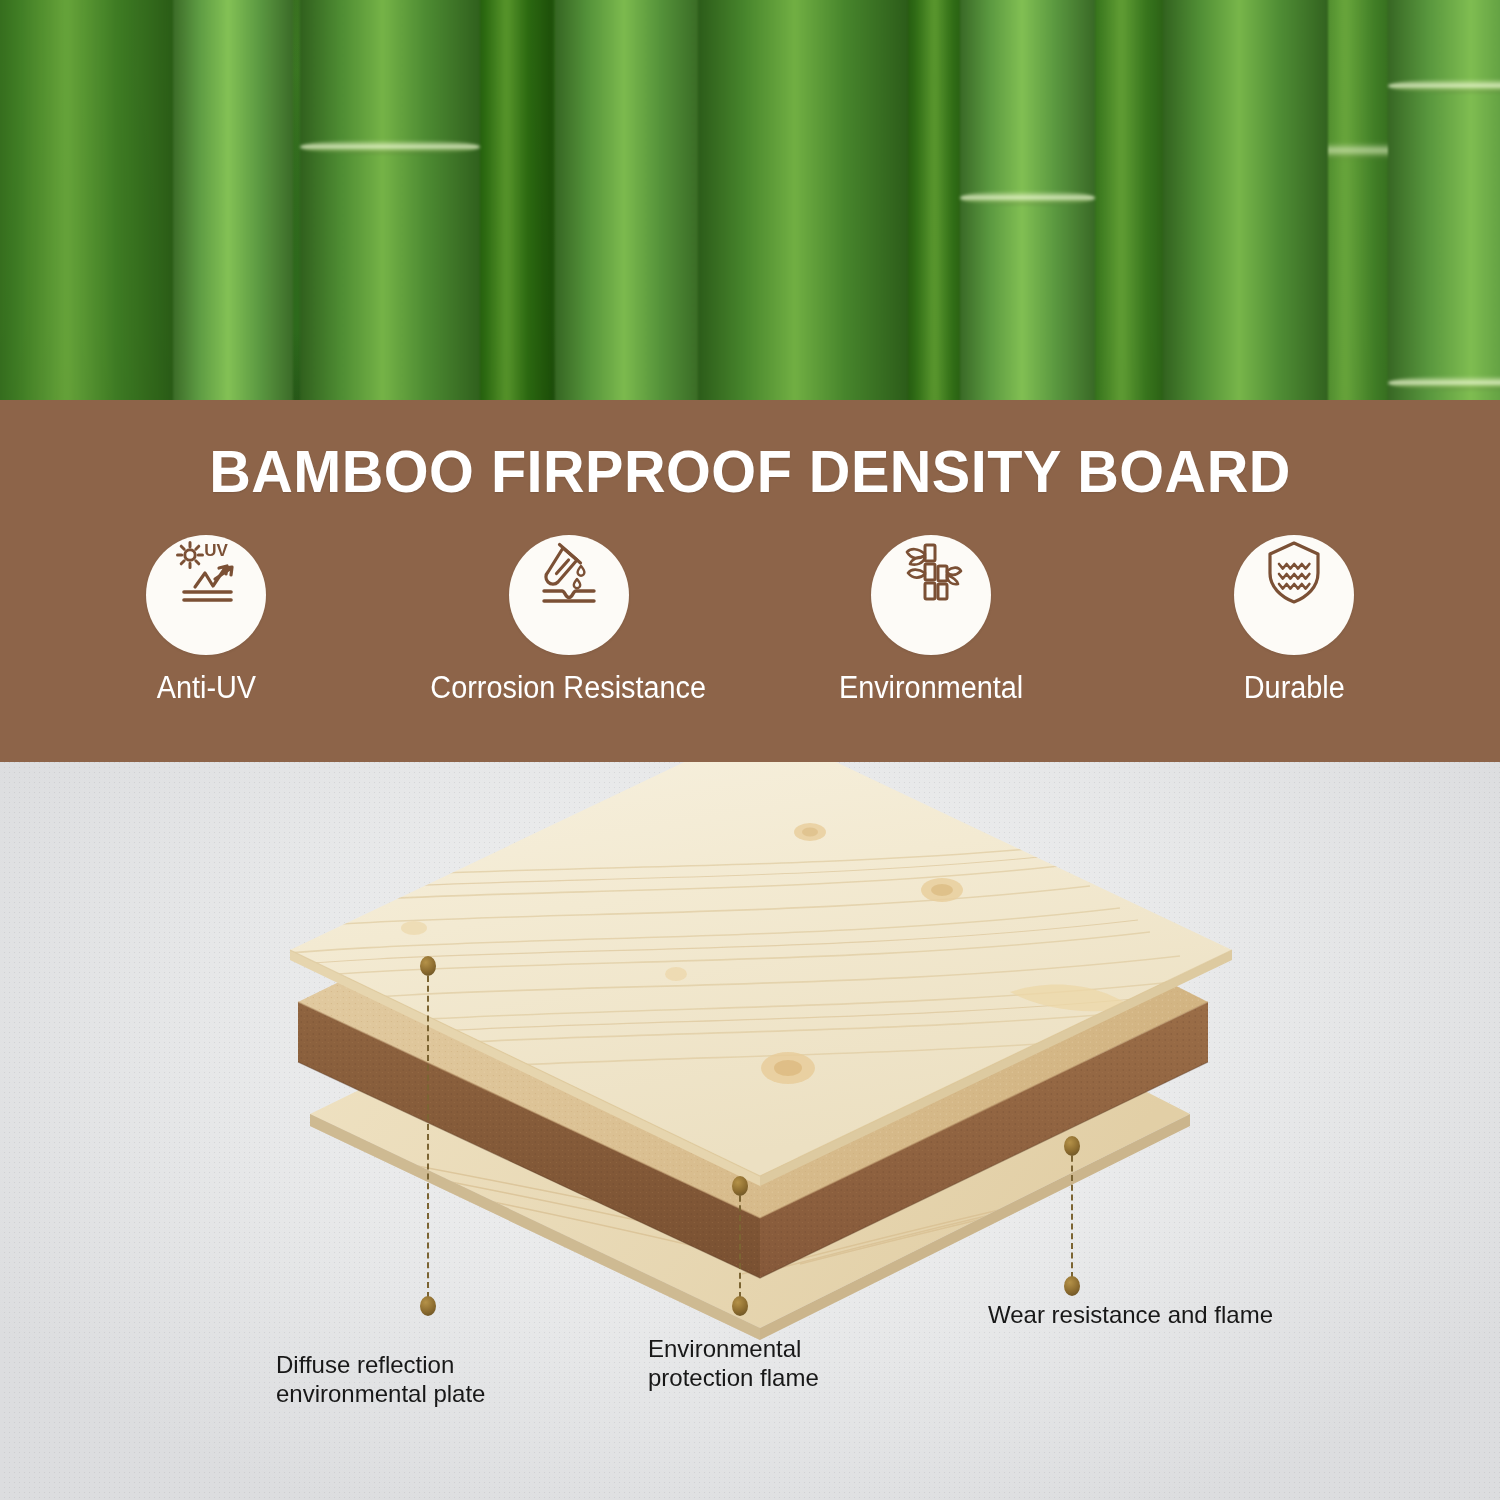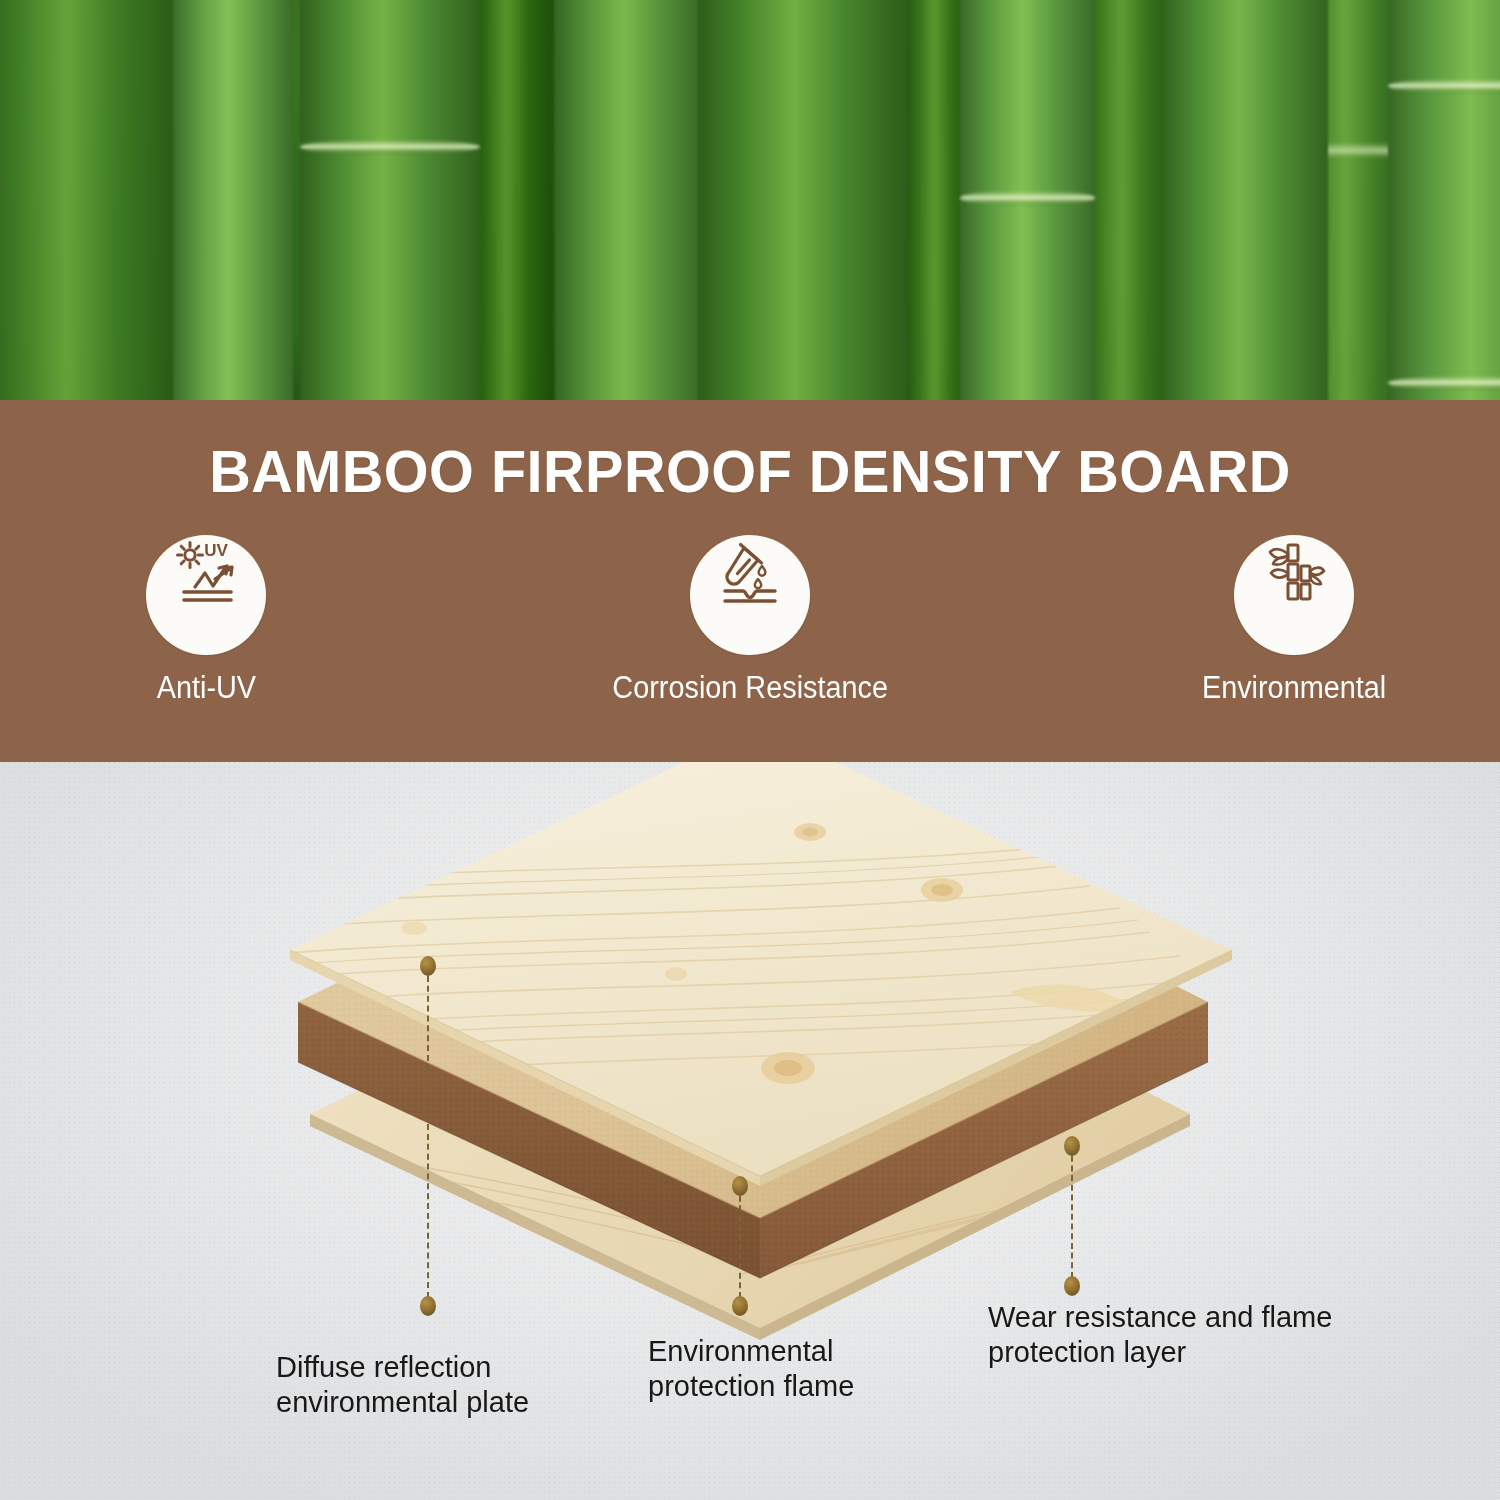--- a/index.html
+++ b/index.html
@@ -114,21 +114,21 @@
     position:absolute; width:16px; height:20px; border-radius:50%;
     background:radial-gradient(circle at 36% 32%, #b59248 0%, #8a6a2e 55%, #5e4a22 100%);
   }
   .cline {
     position:absolute; width:0;
     border-left:2px dashed #7b6432;
   }
   .clabel {
     position:absolute;
     color:#181818;
-    font-size:29px;
+    font-size:24px;
     line-height:1.22;
     white-space:nowrap;
   }
 </style>
 </head>
 <body>
 
 <div class="page">
 
   <div class="hero">
@@ -221,20 +221,33 @@
         <g stroke="#7b5035" stroke-width="2.7" fill="none" stroke-linecap="round" stroke-linejoin="round">
           <path d="M31 19 C24 13 17 13 13 17 C17 24 25 25 31 20"></path>
           <path d="M31 22 C24 21 18 24 16 29 C23 31 29 28 31 23"></path>
           <path d="M31 38 C24 33 17 34 14 38 C19 44 26 44 31 39"></path>
           <path d="M53 36 C59 31 65 32 67 36 C62 41 56 41 53 37"></path>
           <path d="M53 40 C58 42 63 45 64 49 C58 50 54 47 53 42"></path>
         </g>
       </svg>
           </div>
           <div class="feature-label">Environmental</div>
+        </div>
+        <div class="feature">
+          <div class="badge" style="background: rgb(253, 251, 247);">
+      <svg width="74" height="74" viewBox="0 0 74 74">
+        <path d="M37 8 L61 19 V38 C61 52 50 62 37 67 C24 62 13 52 13 38 V19 Z" fill="none" stroke="#7b5035" stroke-width="3.2" stroke-linejoin="round"></path>
+        <g stroke="#7b5035" stroke-width="2.6" fill="none" stroke-linejoin="round" stroke-linecap="round">
+          <path d="M22 29 l3.8 4.6 3.8-4.6 3.8 4.6 3.8-4.6 3.8 4.6 3.8-4.6 3.8 4.6 3.8-4.6"></path>
+          <path d="M22 39 l3.8 4.6 3.8-4.6 3.8 4.6 3.8-4.6 3.8 4.6 3.8-4.6 3.8 4.6 3.8-4.6"></path>
+          <path d="M22 49 l3.8 4.6 3.8-4.6 3.8 4.6 3.8-4.6 3.8 4.6 3.8-4.6 3.8 4.6 3.8-4.6"></path>
+        </g>
+      </svg>
+          </div>
+          <div class="feature-label">Durable</div>
         </div>
       </div>
   </div>
 
   <div class="diagram" style="background-color: rgb(230, 231, 232);">
     <div class="noise"></div>
 
     <div class="stack">
       <svg width="1500" height="738" viewBox="0 0 1500 738">
         <defs>
@@ -371,19 +384,18 @@
             <div>Environmental</div>
             <div>protection flame</div>
           </div>
         </div>
         <div class="callout" style="left: 0px; top: 0px;">
           <div class="cline" style="left: 1071px; top: 384px; height: 132px; border-left-color: rgb(123, 100, 50);"></div>
           <div class="cdot" style="left: 1064px; top: 374px;"></div>
           <div class="cdot" style="left: 1064px; top: 514px;"></div>
           <div class="clabel" style="left: 988px; top: 538px; color: rgb(24, 24, 24);">
             <div>Wear resistance and flame</div>
-            <div>protection layer</div>
           </div>
         </div>
       </div>
   </div>
 
 </div>
 
 </body></html>

